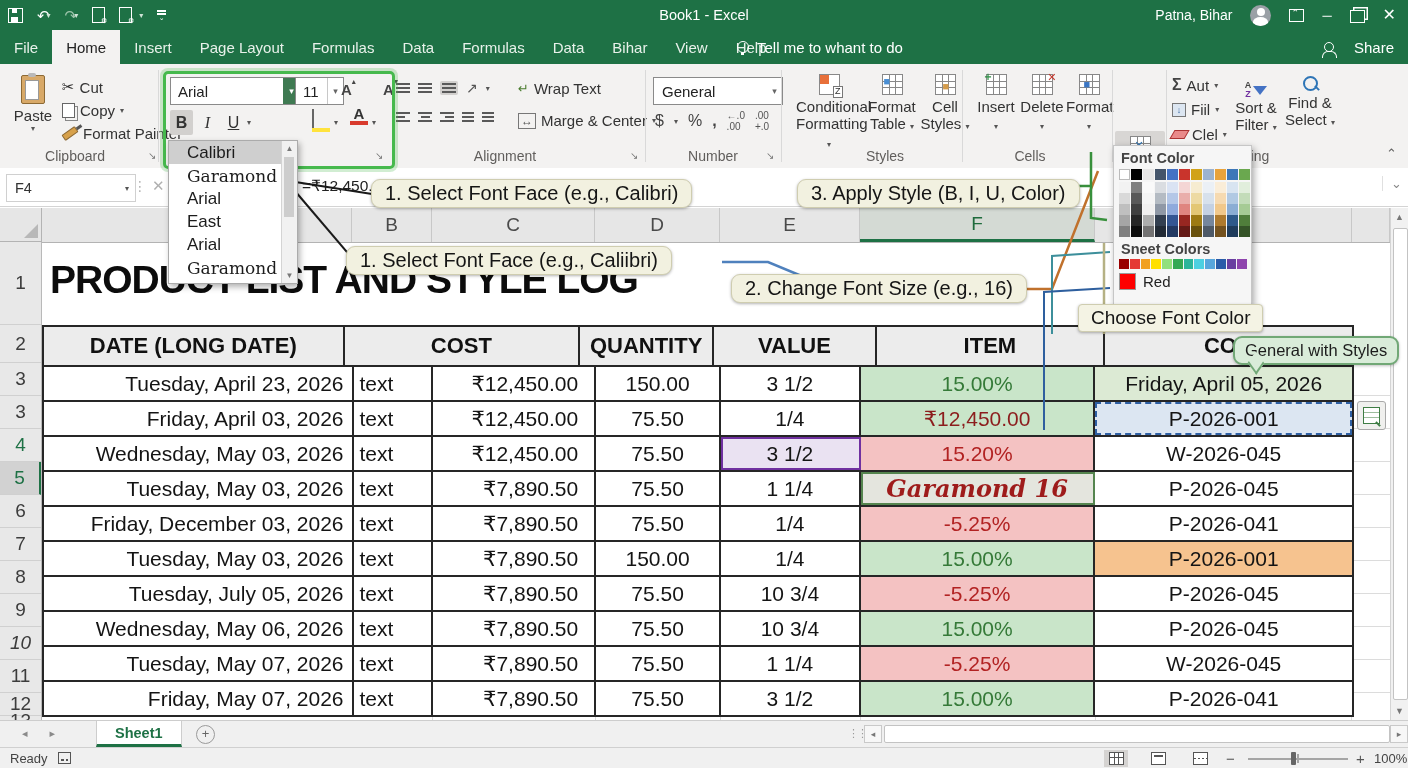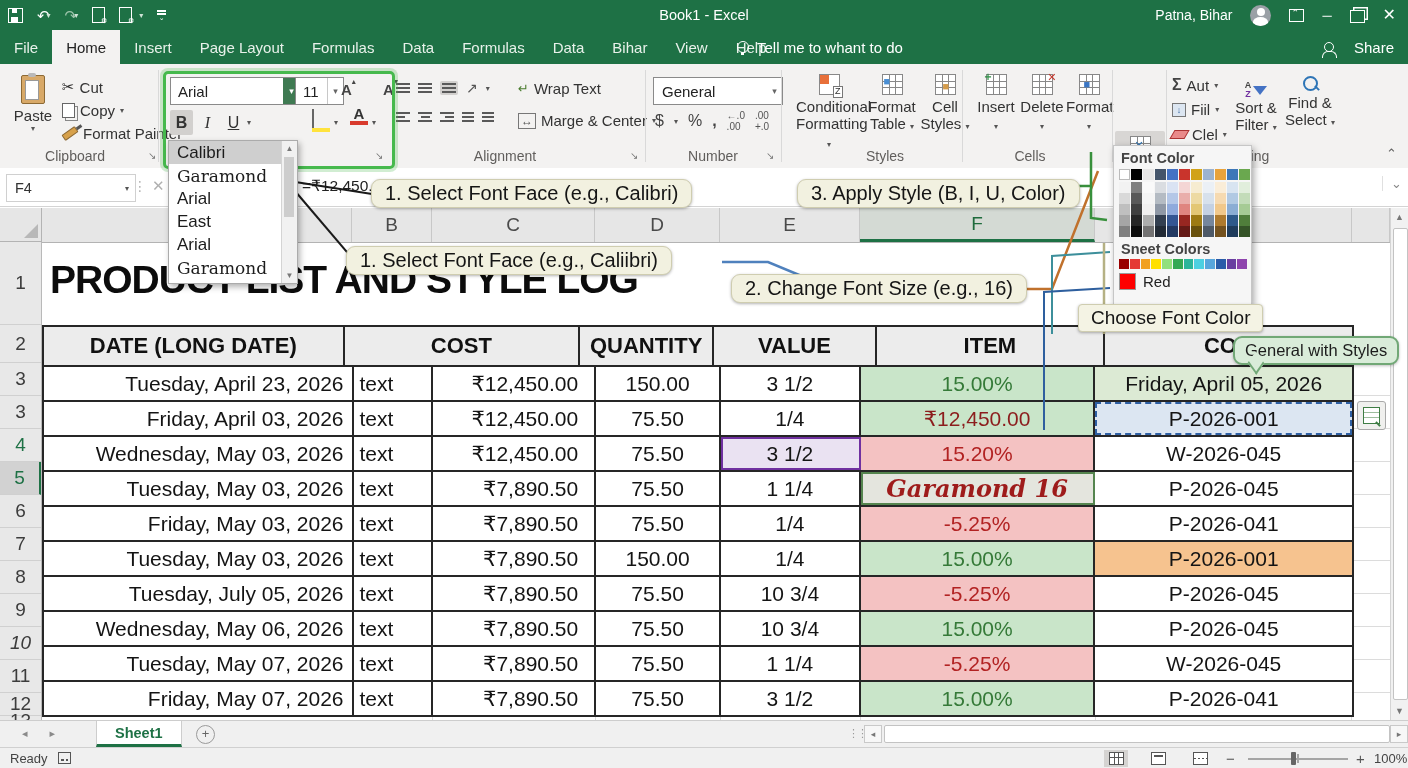--- a/index.html
+++ b/index.html
@@ -151,21 +151,21 @@
   
   .callout{position:absolute;background:#f2f1e0;border:1px solid #cfcdb0;border-radius:9px;padding:2px 13px;
      font-size:20px;color:#151515;white-space:nowrap;box-shadow:0 1px 3px rgba(0,0,0,.3);z-index:30;}
   .bubble{position:absolute;background:#d9ecd9;border:2px solid #71a876;border-radius:9px;padding:3px 10px;
      font-size:16.5px;color:#1c1c1c;white-space:nowrap;box-shadow:0 1px 3px rgba(0,0,0,.25);z-index:32;}
   .bubble::after{content:"";position:absolute;left:14px;bottom:-7px;width:12px;height:12px;background:#d9ecd9;
      border-left:2px solid #71a876;border-bottom:2px solid #71a876;transform:rotate(-55deg) skewX(-20deg);}
   
   .flist{position:absolute;left:168px;top:140px;width:128px;height:142px;background:#fff;border:1px solid #ababab;
      box-shadow:2px 3px 6px rgba(0,0,0,.3);z-index:45;}
-  .fitem{height:23px;display:flex;align-items:center;padding-left:8px;font-size:17px;color:#1c1c1c;}
+  .fitem{height:23px;display:flex;align-items:center;padding-left:18px;font-size:17px;color:#1c1c1c;}
   .fitem.fsel{background:#cfcfcf;}
   .fitem.fserif{font-family:"DejaVu Serif","Liberation Serif",serif;}
   .fscroll{position:absolute;right:0;top:0;width:16px;height:100%;background:#f1f1f1;border-left:1px solid #d4d4d4;box-sizing:border-box;}
   .fscroll .thumb{position:absolute;left:2px;top:16px;width:10px;height:60px;background:#cdcdcd;}
   .fscroll .a{position:absolute;width:100%;text-align:center;font-size:8px;color:#777;}
   
   .fcpanel{position:absolute;left:1113px;top:145px;width:139px;height:160px;background:#f6f6f6;border:1px solid #c6c6c6;
      box-shadow:2px 3px 7px rgba(0,0,0,.35);z-index:40;padding:4px 4px 0 5px;box-sizing:border-box;}
   .fcpanel h4{margin:0 0 3px 2px;font-size:14.5px;color:#444;font-weight:700;}
   .pal{display:flex;gap:1px;}
@@ -564,21 +564,21 @@
         <div class="trow">
           <div class="td c-date">Tuesday, May 03, 2026</div>
           <div class="td c-b">text</div>
           <div class="td c-cost">₹7,890.50</div>
           <div class="td c-qty">75.50</div>
           <div class="td c-val">1 1/4</div>
           <div class="td c-item is-garamond">Garamond 16</div>
           <div class="td c-code">P-2026-045</div>
         </div>
         <div class="trow">
-          <div class="td c-date">Friday, May 03, 2026</div>
+          <div class="td c-date">Friday, December 03, 2026</div>
           <div class="td c-b">text</div>
           <div class="td c-cost">₹7,890.50</div>
           <div class="td c-qty">75.50</div>
           <div class="td c-val">1/4</div>
           <div class="td c-item is-red">-5.25%</div>
           <div class="td c-code">P-2026-041</div>
         </div>
         <div class="trow">
           <div class="td c-date">Tuesday, May 03, 2026</div>
           <div class="td c-b">text</div>

